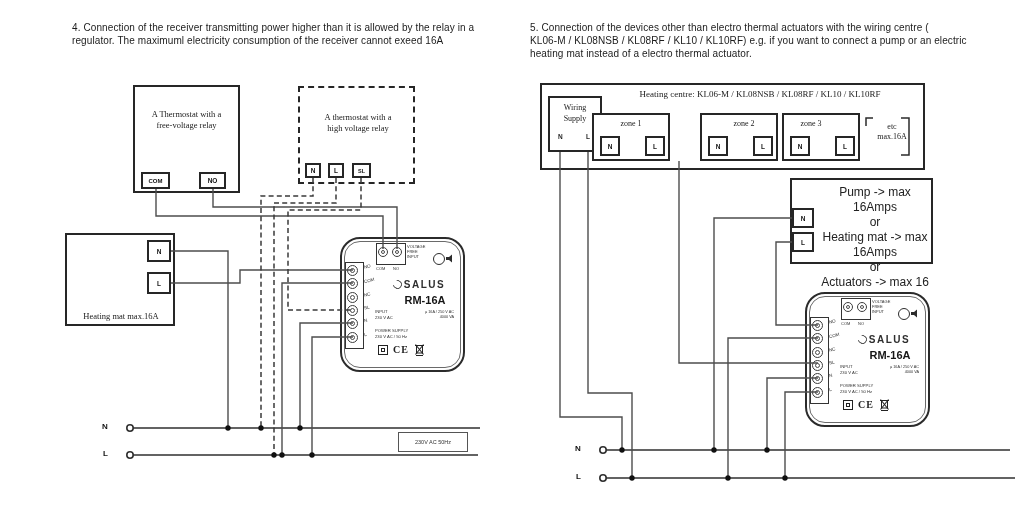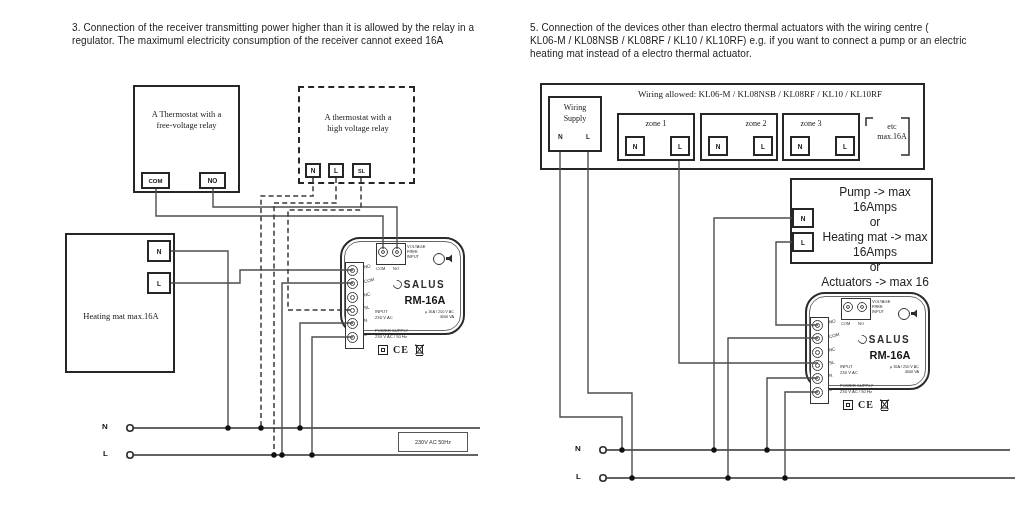--- a/index.html
+++ b/index.html
@@ -16,21 +16,21 @@
         font:bold 6.5px "Liberation Sans",sans-serif;color:#111;}
   .buslabel{position:absolute;font:bold 8px "Liberation Sans",sans-serif;color:#111;}
   svg.wires{position:absolute;left:0;top:0;pointer-events:none;z-index:6;}
   .wire{fill:none;stroke:#4d4d4d;stroke-width:1.4;}
   .wired{fill:none;stroke:#3a3a3a;stroke-width:1.5;stroke-dasharray:5 3.2;}
   .bus{fill:none;stroke:#2f2f2f;stroke-width:1.7;}
   .dot{fill:#101010;}
   .opencirc{fill:#fff;stroke:#2f2f2f;stroke-width:1.6;}
   .bracket{fill:none;stroke:#2b2b2b;stroke-width:1.5;}
   
-  .relay{position:absolute;width:125px;height:98px;z-index:3;}
+  .relay{position:absolute;width:125px;height:135px;z-index:3;}
   .relay .shell{position:absolute;inset:0;border:2.2px solid #2b2b2b;border-radius:20px;background:#fff;}
   .relay .shell2{position:absolute;inset:4px;border:1px solid #6a6a6a;border-radius:16px;}
   .relay .strip{position:absolute;left:5px;top:25px;width:17px;height:85px;border:1.6px solid #333;background:#fff;}
   .screw{position:absolute;width:11px;height:11px;border:1.4px solid #3d3d3d;border-radius:50%;box-sizing:border-box;background:#fff;}
   .screw::after{content:"";position:absolute;inset:2px;border:1px solid #4a4a4a;border-radius:50%;}
   .tlab{position:absolute;font:4.5px "Liberation Sans",sans-serif;color:#333;transform:rotate(-14deg);}
   .topblock{position:absolute;left:36px;top:6px;width:28px;height:20px;border:1.6px solid #333;background:#fff;}
   .topterm{position:absolute;top:29px;font:4px "Liberation Sans",sans-serif;color:#333;}
   .vfi{position:absolute;left:67px;top:7px;font:4px "Liberation Sans",sans-serif;line-height:1.3;color:#333;white-space:pre-line;}
   .pairbtn{position:absolute;left:93px;top:16px;width:10px;height:10px;border:1.6px solid #2d2d2d;border-radius:50%;background:#fff;}
@@ -48,73 +48,73 @@
   .cemark{font:bold 10px "Liberation Serif",serif;letter-spacing:1px;color:#222;}
   
   .wc-title{position:absolute;font-family:"Liberation Serif",serif;font-size:9px;color:#222;text-align:center;}
   .zlabel{font-family:"Liberation Serif",serif;font-size:8px;color:#222;text-align:center;}
   .etcnote{position:absolute;font-family:"Liberation Serif",serif;font-size:8px;line-height:1.3;color:#222;text-align:center;white-space:pre-line;}
   .loadtext{font-family:Liberation Sans, sans-serif;font-size:12px;line-height:1.25;color:#222;text-align:center;white-space:pre-line;}
 </style>
 </head>
 <body>
 
-<div class="abs heading" style="left:72px;top:21px;width:412px;">3. Connection of the receiver transmitting power higher than it is allowed by the relay in a
+<div class="abs heading" style="left:72px;top:21px;width:412px;">4. Connection of the receiver transmitting power higher than it is allowed by the relay in a
 regulator. The maximuml electricity consumption of the receiver cannot exeed 16A</div>
 
 <div class="box" style="left:133px;top:85px;width:107px;height:108px;">
   <div class="boxlabel abs" style="left:4px;top:22px;width:95px;">A Thermostat with a
 free-voltage relay</div>
 </div>
 <div class="term" style="left:141px;top:172px;width:29px;height:17px;font-size:6px;">COM</div>
 <div class="term" style="left:199px;top:172px;width:27px;height:17px;">NO</div>
 
 <div class="box dashedbox" style="left:298px;top:86px;width:117px;height:98px;background:transparent;">
   <div class="boxlabel abs" style="left:8px;top:24px;width:100px;">A thermostat with a
 high voltage relay</div>
 </div>
 <div class="term" style="left:305px;top:163px;width:16px;height:15px;">N</div>
 <div class="term" style="left:328px;top:163px;width:16px;height:15px;">L</div>
 <div class="term" style="left:352px;top:163px;width:19px;height:15px;font-size:5.5px;">SL</div>
 
-<div class="box" style="left:65px;top:233px;width:110px;height:140px;">
+<div class="box" style="left:65px;top:233px;width:110px;height:93px;">
   <div class="boxlabel abs" style="left:2px;top:76px;width:104px;">Heating mat max.16A</div>
 </div>
 <div class="term" style="left:147px;top:240px;width:24px;height:22px;">N</div>
 <div class="term" style="left:147px;top:272px;width:24px;height:22px;">L</div>
 
 <div class="buslabel" style="left:102px;top:422px;">N</div>
 <div class="buslabel" style="left:103px;top:449px;">L</div>
 
 <div class="abs" style="left:398px;top:432px;width:70px;height:20px;border:1.2px solid #555;background:#fff;z-index:7;
      display:flex;align-items:center;justify-content:center;font:5.5px 'Liberation Sans',sans-serif;color:#333;">
   <span>230V AC 50Hz</span>
 </div>
 
 <div class="abs heading" style="left:530px;top:21px;width:470px;">5. Connection of the devices other than electro thermal actuators with the wiring centre (
 KL06-M / KL08NSB / KL08RF / KL10 / KL10RF) e.g. if you want to connect a pump or an electric
 heating mat instead of a electro thermal actuator.</div>
 
 <div class="box" style="left:540px;top:83px;width:385px;height:87px;background:transparent;"></div>
-<div class="wc-title" style="left:610px;top:89px;width:300px;">Wiring allowed: KL06-M / KL08NSB / KL08RF / KL10 / KL10RF</div>
+<div class="wc-title" style="left:610px;top:89px;width:300px;">Heating centre: KL06-M / KL08NSB / KL08RF / KL10 / KL10RF</div>
 
 <div class="box" style="left:548px;top:96px;width:54px;height:56px;z-index:3;">
   <div class="boxlabel abs" style="left:0;top:5px;width:50px;font-size:8px;">Wiring
 Supply</div>
   <div class="abs" style="left:8px;top:35px;font:bold 6.5px 'Liberation Sans',sans-serif;">N</div>
   <div class="abs" style="left:36px;top:35px;font:bold 6.5px 'Liberation Sans',sans-serif;">L</div>
 </div>
 
-<div class="box" style="left:617px;top:113px;width:78px;height:48px;z-index:3;">
+<div class="box" style="left:592px;top:113px;width:78px;height:48px;z-index:3;">
   <div class="zlabel abs" style="left:0;top:4px;width:74px;">zone 1</div>
   <div class="term" style="left:6px;top:21px;width:20px;height:20px;">N</div>
   <div class="term" style="left:51px;top:21px;width:20px;height:20px;">L</div>
 </div>
 <div class="box" style="left:700px;top:113px;width:78px;height:48px;z-index:3;">
-  <div class="zlabel abs" style="left:12px;top:4px;width:84px;">zone 2</div>
+  <div class="zlabel abs" style="left:0;top:4px;width:84px;">zone 2</div>
   <div class="term" style="left:6px;top:21px;width:20px;height:20px;">N</div>
   <div class="term" style="left:51px;top:21px;width:20px;height:20px;">L</div>
 </div>
 <div class="box" style="left:782px;top:113px;width:78px;height:48px;z-index:3;">
   <div class="zlabel abs" style="left:0;top:4px;width:54px;">zone 3</div>
   <div class="term" style="left:6px;top:21px;width:20px;height:20px;">N</div>
   <div class="term" style="left:51px;top:21px;width:20px;height:20px;">L</div>
 </div>
 
 <div class="etcnote" style="left:872px;top:122px;width:40px;">etc

